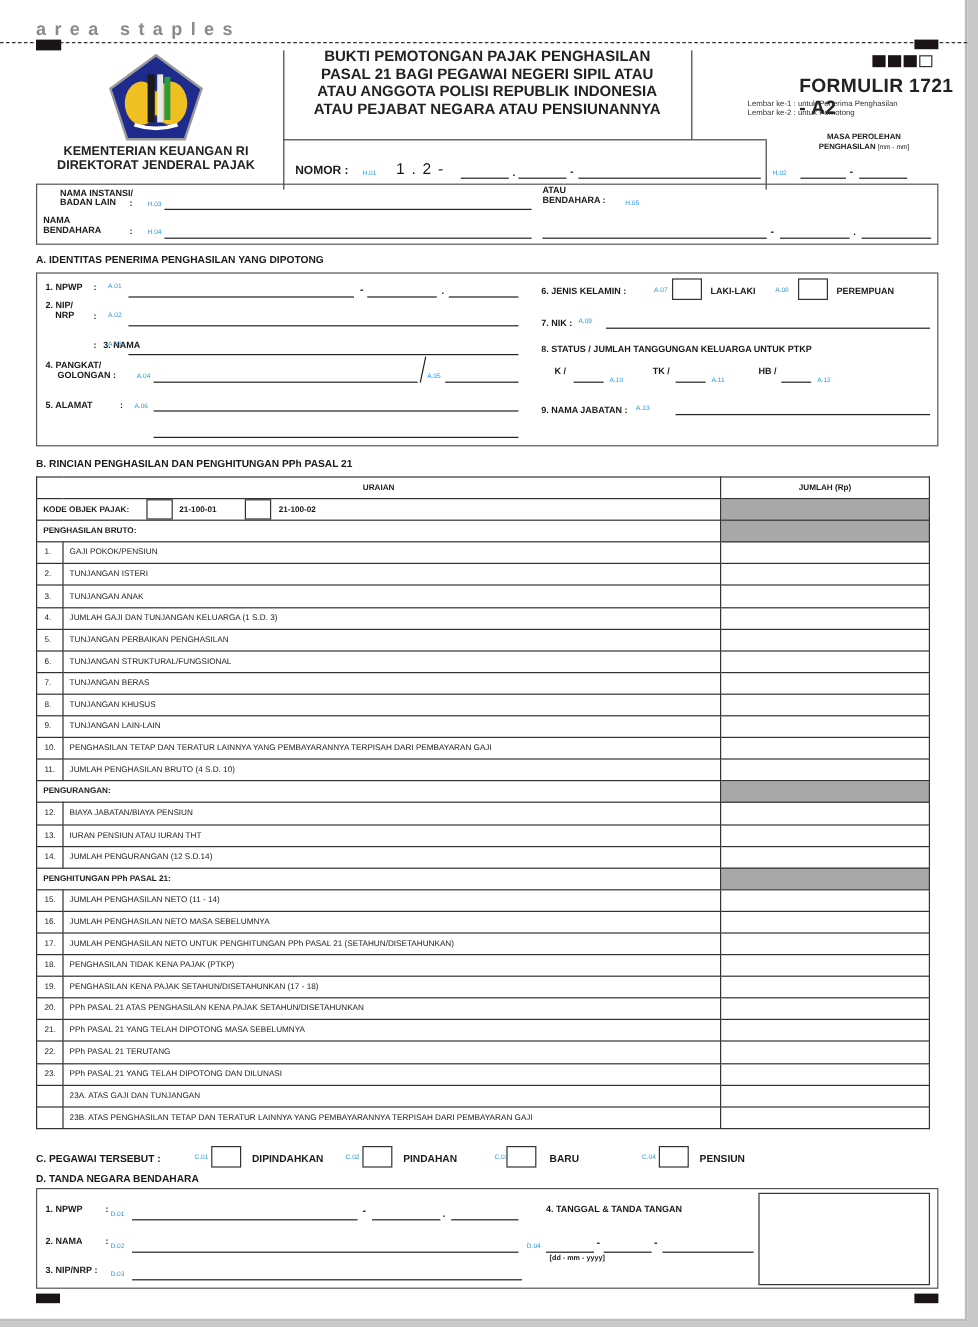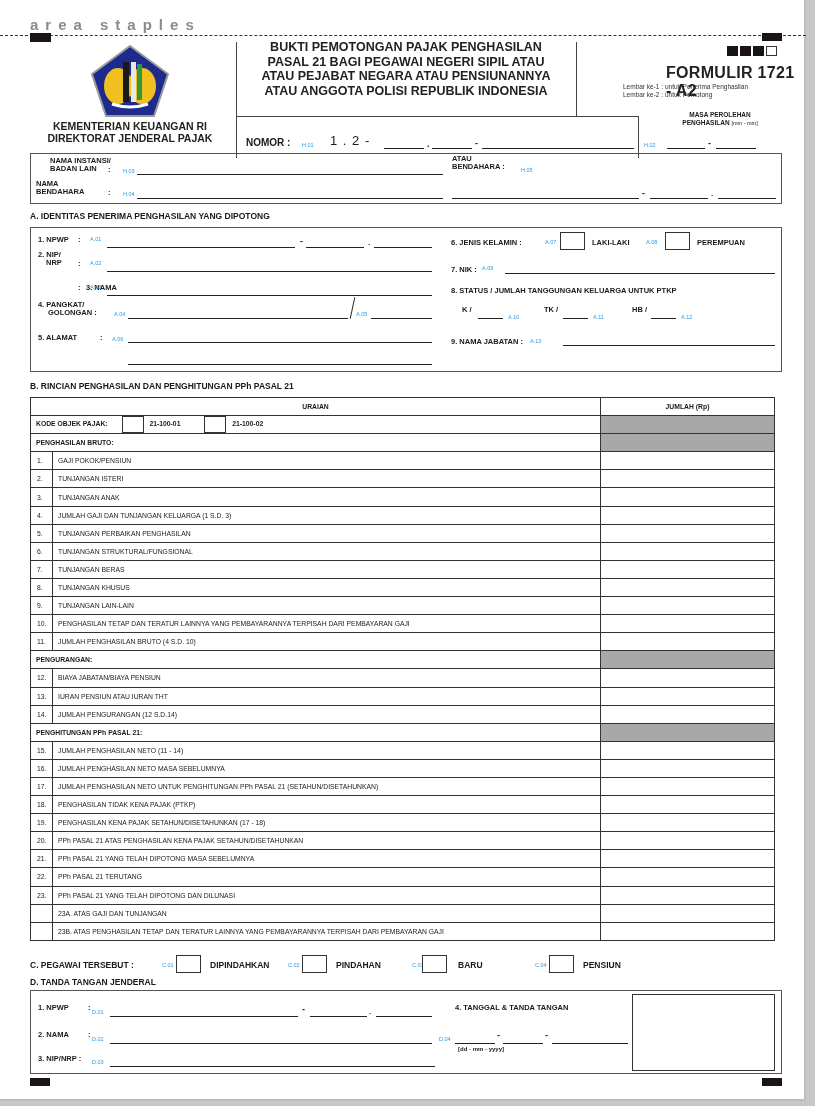--- a/index.html
+++ b/index.html
@@ -69,22 +69,22 @@
   </div>
 
   <div class="vline" style="left:236px;top:42px;height:116px;"></div>
   <div class="vline" style="left:576px;top:42px;height:74px;"></div>
   <div class="hline" style="left:236px;top:116px;width:402px;"></div>
   <div class="vline" style="left:638px;top:116px;height:42px;"></div>
 
   <div class="abs title-block">
     <div>BUKTI PEMOTONGAN PAJAK PENGHASILAN</div>
     <div>PASAL 21 BAGI PEGAWAI NEGERI SIPIL ATAU</div>
+    <div>ATAU ANGGOTA POLISI REPUBLIK INDONESIA</div>
     <div>ATAU  PEJABAT NEGARA ATAU PENSIUNANNYA</div>
-    <div>ATAU ANGGOTA POLISI REPUBLIK INDONESIA</div>
   </div>
 
   <div class="abs form-title">FORMULIR 1721 - A2</div>
   <div class="abs lembar">
     <div>Lembar ke-1 : untuk Penerima Penghasilan</div>
     <div>Lembar ke-2 : untuk Pemotong</div>
   </div>
   <div class="abs masa">
     <div>MASA PEROLEHAN</div>
     <div><span>PENGHASILAN</span> <span style="font-weight:normal;font-size:5.5px">[mm - mm]</span></div>
@@ -364,21 +364,21 @@
   <span class="abs code" style="left:288px;top:962px;">C.02</span>
   <div class="abs box" style="left:302px;top:955px;width:25px;height:18px;"></div>
   <span class="abs section-title" style="left:336px;top:960px;">PINDAHAN</span>
   <span class="abs code" style="left:412px;top:962px;">C.03</span>
   <div class="abs box" style="left:422px;top:955px;width:25px;height:18px;"></div>
   <span class="abs section-title" style="left:458px;top:960px;">BARU</span>
   <span class="abs code" style="left:535px;top:962px;">C.04</span>
   <div class="abs box" style="left:549px;top:955px;width:25px;height:18px;"></div>
   <span class="abs section-title" style="left:583px;top:960px;">PENSIUN</span>
 
-  <span class="abs section-title" style="left:30px;top:977px;">D. TANDA TANGAN JENDERAL</span>
+  <span class="abs section-title" style="left:30px;top:977px;">D. TANDA NEGARA BENDAHARA</span>
   <div class="frame" style="left:30px;top:990px;width:752px;height:84px;"></div>
 
   <span class="abs sm" style="left:38px;top:1003px;">1. NPWP</span>
   <span class="abs sm" style="left:88px;top:1003px;">:</span>
   <span class="abs code" style="left:92px;top:1009px;">D.01</span>
   <div class="line" style="left:110px;top:1016px;width:188px;"></div>
   <span class="abs b" style="left:302px;top:1004px;font-size:9px;">-</span>
   <div class="line" style="left:310px;top:1016px;width:57px;"></div>
   <span class="abs b" style="left:369px;top:1007px;font-size:8px;">.</span>
   <div class="line" style="left:376px;top:1016px;width:56px;"></div>

